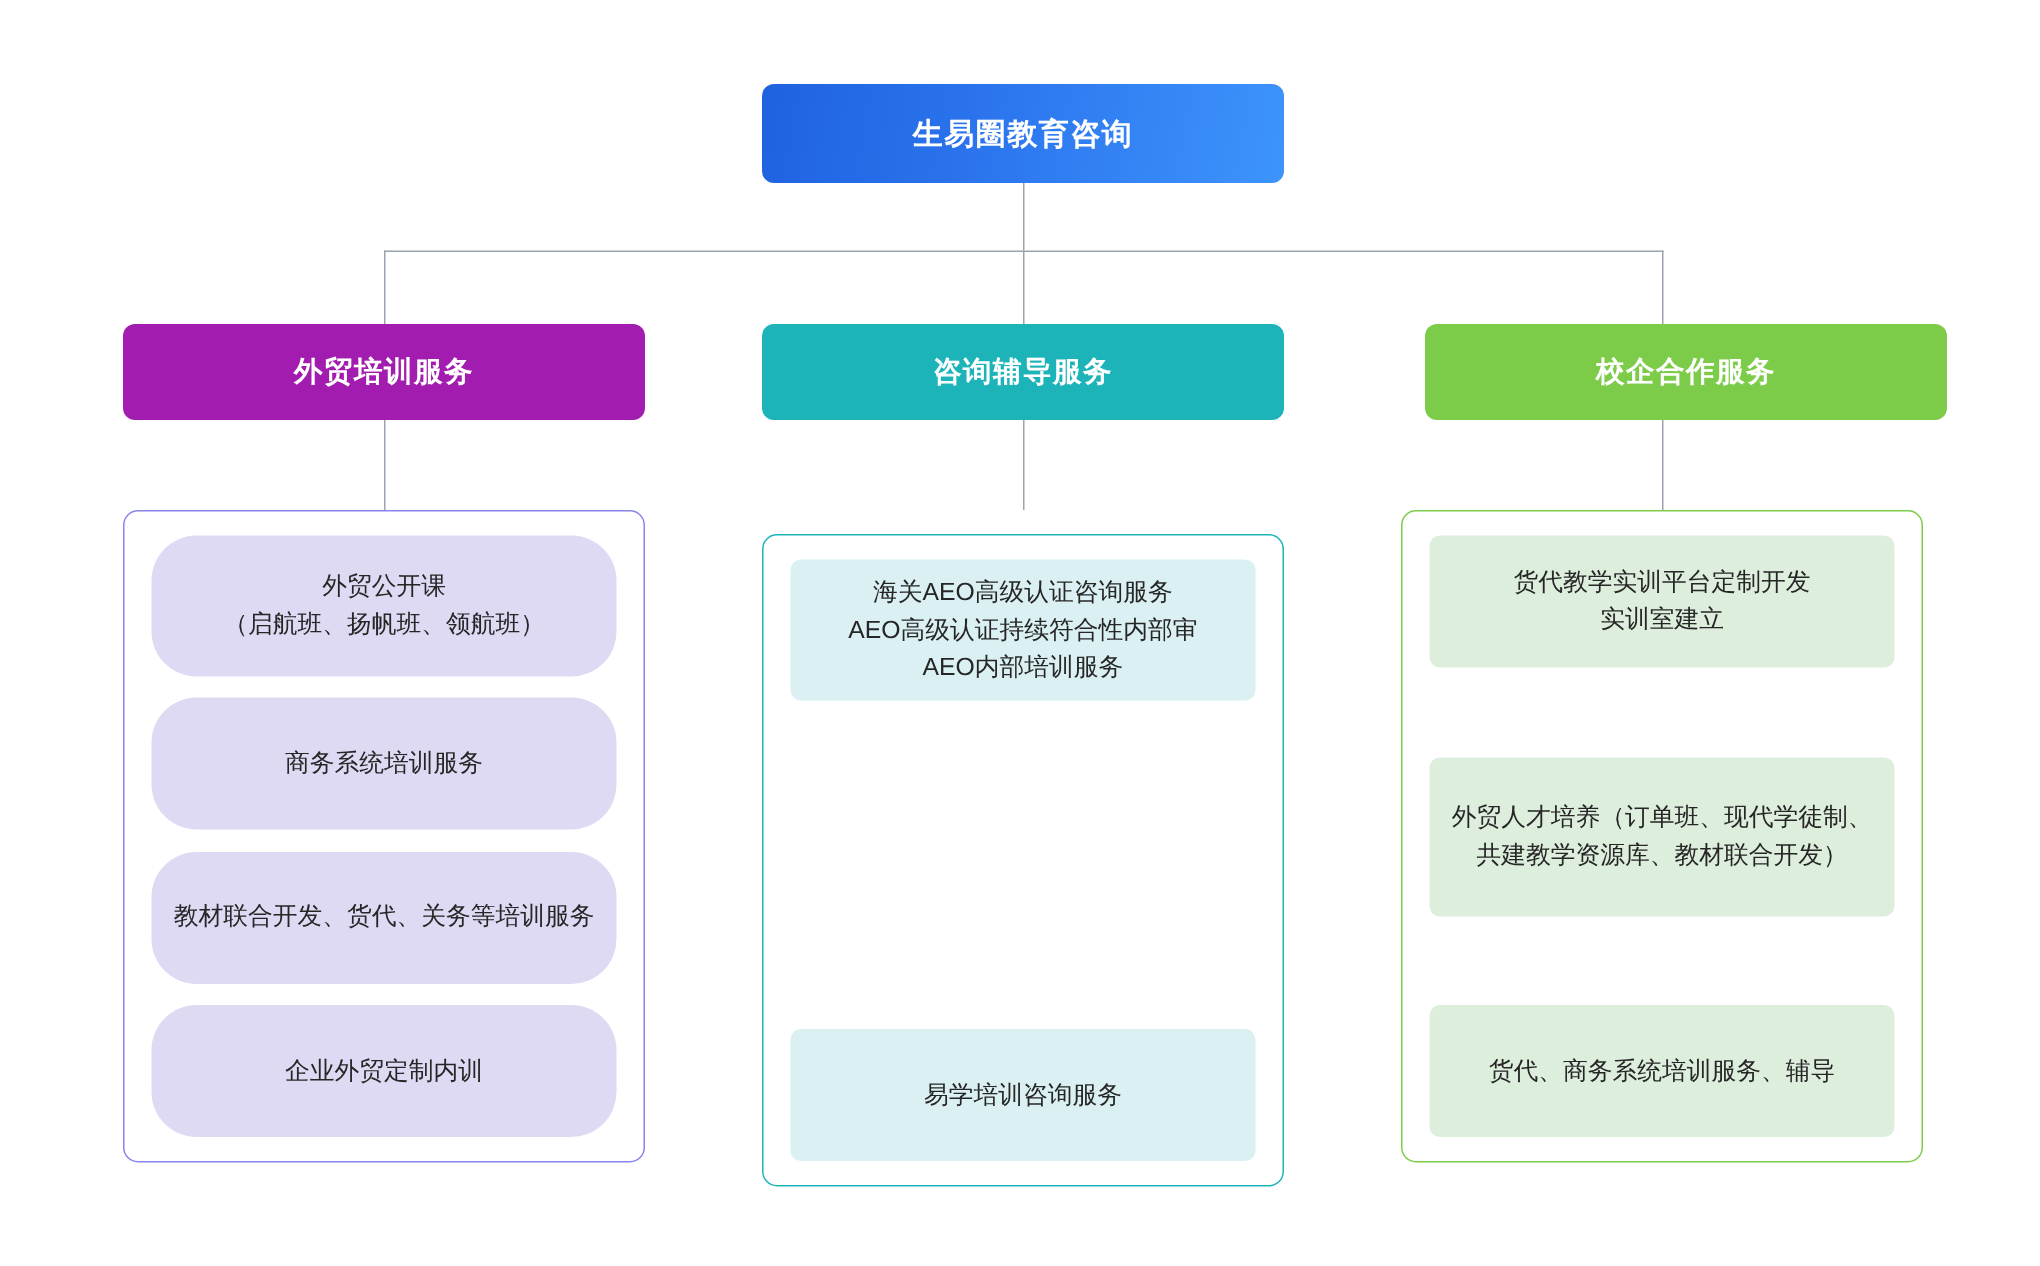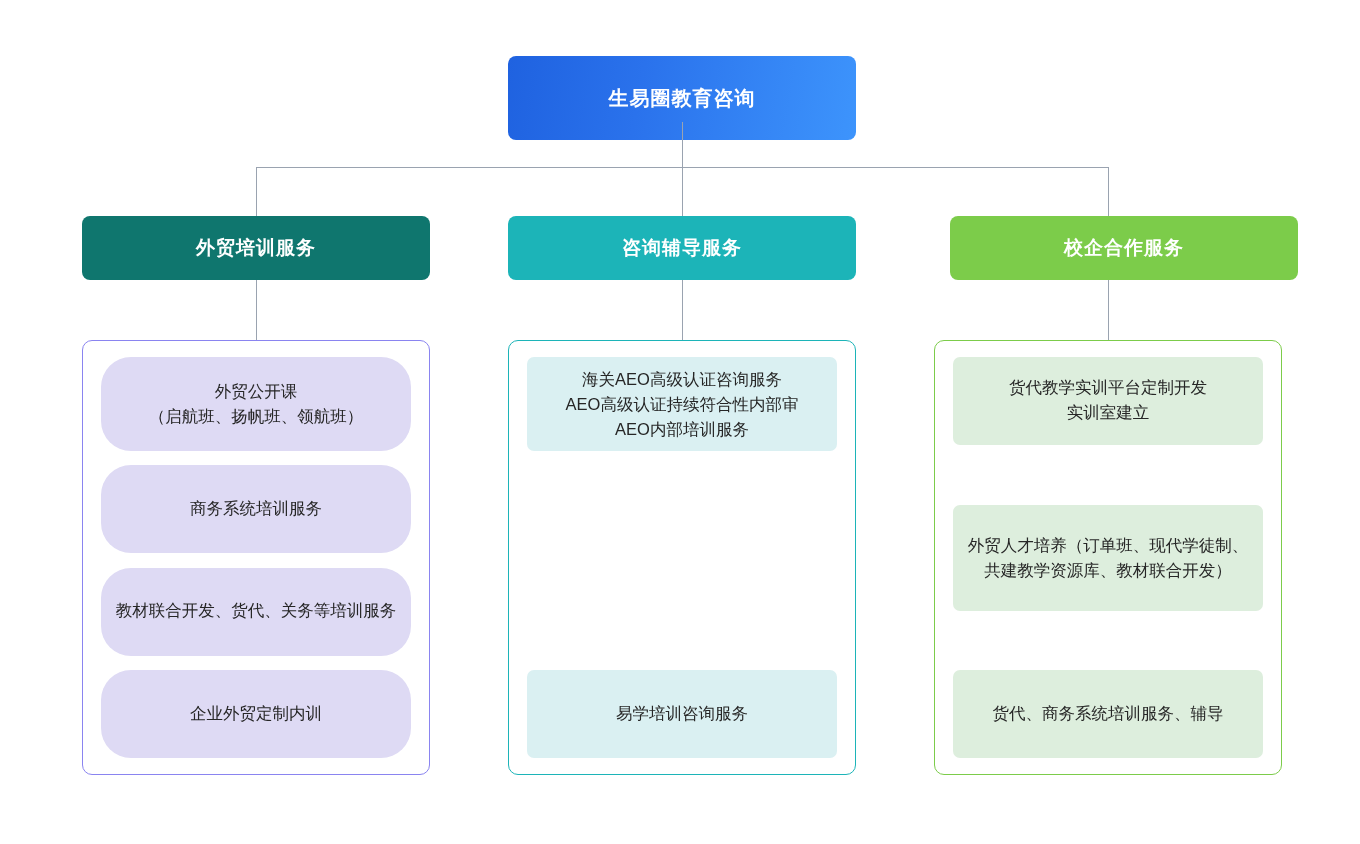--- a/index.html
+++ b/index.html
@@ -17,21 +17,21 @@
     height: 844px;
     overflow: hidden;
   }
 
   
   .root-node {
     position: absolute;
     left: 508px;
     top: 56px;
     width: 348px;
-    height: 84px;
+    height: 66px;
     border-radius: 8px;
     background: linear-gradient(100deg, #1f62e0 0%, #2a72ec 38%, #3d94fc 100%);
     display: flex;
     align-items: center;
     justify-content: center;
     color: #ffffff;
     font-size: 20px;
     font-weight: bold;
     letter-spacing: 1px;
   }
@@ -52,61 +52,61 @@
     height: 64px;
     border-radius: 8px;
     display: flex;
     align-items: center;
     justify-content: center;
     color: #ffffff;
     font-size: 19px;
     font-weight: bold;
     letter-spacing: 1px;
   }
-  .branch-header.b0 { left: 82px;  background: #0f766e; }
+  .branch-header.b0 { left: 82px;  background: #a21caf; }
   .branch-header.b1 { left: 508px; background: #1cb4b8; }
   .branch-header.b2 { left: 934px; background: #7ccc4a; margin-left: 16px; }
 
   
   .branch-box {
     position: absolute;
     top: 340px;
     width: 348px;
     height: 435px;
     border-radius: 10px;
     border: 1.6px solid #000;
     background: #ffffff;
     padding: 16px 18px;
     display: flex;
     flex-direction: column;
     justify-content: space-between;
   }
   .branch-box.b0 { left: 82px;  border-color: #8a84f0; }
-  .branch-box.b1 { left: 508px; border-color: #1cb4b8; }
+  .branch-box.b1 { left: 508px; border-color: #1cb4b8; margin-top: 16px; }
   .branch-box.b2 { left: 934px; border-color: #7ccc4a; }
 
   
   .leaf {
     border-radius: 7px;
     display: flex;
     align-items: center;
     justify-content: center;
     text-align: center;
     color: #262626;
     font-size: 16.5px;
     line-height: 1.5;
     padding: 10px 12px;
     white-space: pre-line;
   }
   .branch-box.b0 .leaf { background: #dedaf4; border-radius: 30px; }
   .branch-box.b1 .leaf { background: #daf0f2; }
   .branch-box.b2 .leaf { background: #ddeedd; }
 
   .leaf.h-lg { flex: 0 0 94px; }
-  .leaf.h-md { flex: 0 0 88px; font-family: Liberation Serif, serif; }
+  .leaf.h-md { flex: 0 0 88px; }
   .leaf.h-xl { flex: 0 0 106px; }
 </style>
 </head>
 <body>
 
 <div id="org-chart">
 
   <div class="root-node">生易圈教育咨询</div>
 
   <div class="conn conn-v" style="left:682px; top:122px; height:45px;"></div>

